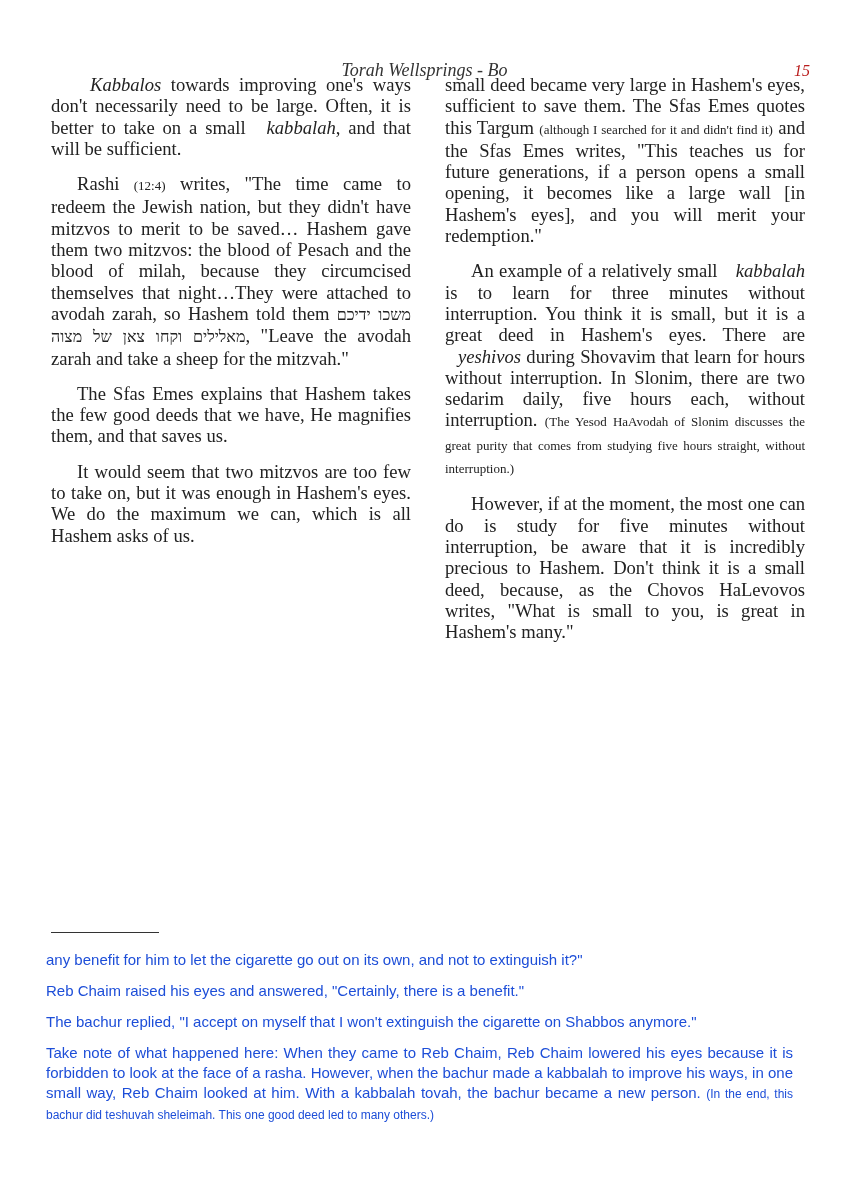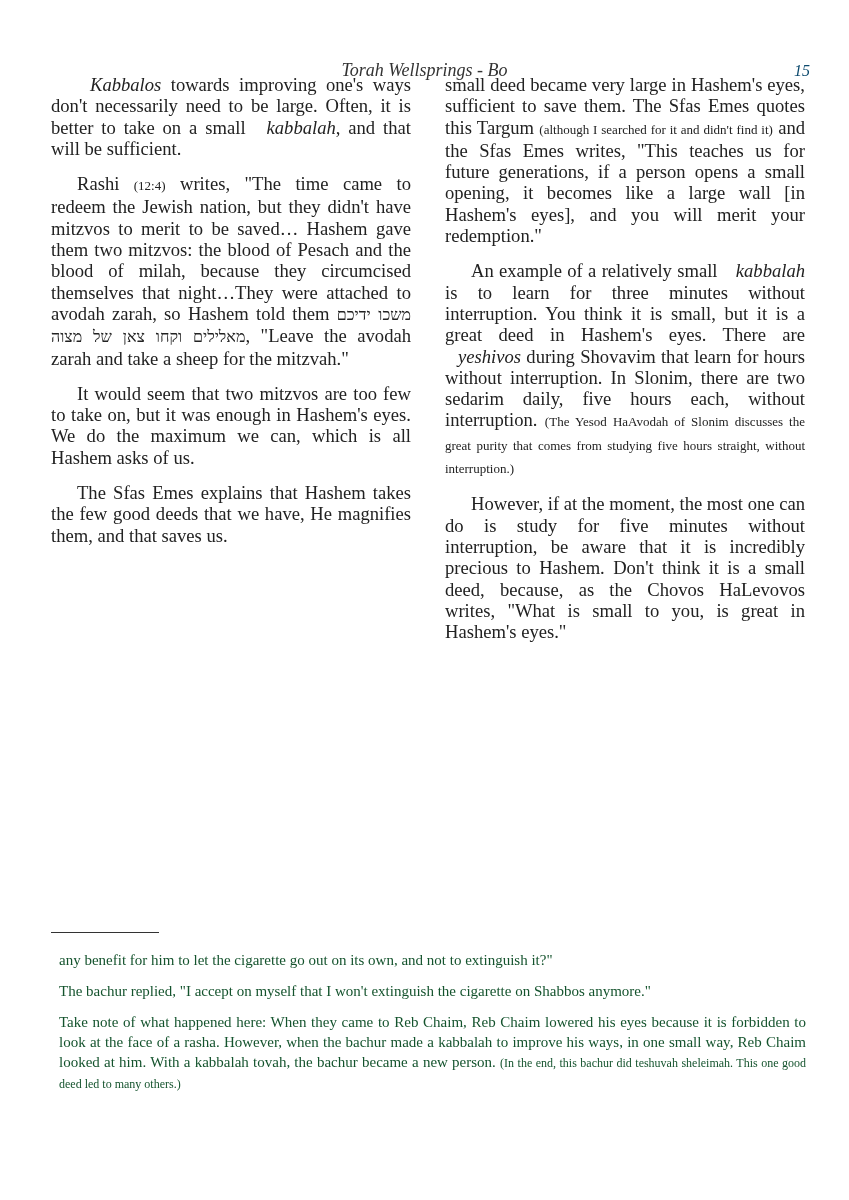--- a/index.html
+++ b/index.html
@@ -10,65 +10,66 @@
     }
     .header {
       position: absolute; top: 32px; left: 0; width: 849px; height: 26px; margin-top: 28px;
     }
     .running-title {
       position: absolute; left: 0; width: 849px; top: 0; text-align: center;
       font-style: italic; font-size: 18px; color: #333;
     }
     .page-number {
       position: absolute; right: 39px; top: 2px;
-      font-style: italic; font-size: 16px; color: #0c4a6e;
+      font-style: italic; font-size: 16px; color: #b91c1c;
     }
     .col {
       position: absolute; top: 74px; width: 360px;
       font-size: 18.6px; line-height: 21.3px; text-align: justify;
     }
     .col-left { left: 51px; }
     .col-right { left: 445px; }
     .col p { margin: 0 0 14px 0; text-indent: 26px; }
     .col p.cont { text-indent: 0; }
     .small { font-size: 13px; margin-top: 47px; }
     .heb { font-family: "DejaVu Serif", serif; font-size: 16px; }
     .it { font-style: italic; margin-left: 13px; }
     .fn-rule {
       position: absolute; left: 51px; top: 932px; width: 108px; height: 0;
       border-top: 1.3px solid #333;
     }
     .footnotes {
-      position: absolute; left: 59px; top: 950px; width: 747px;
-      font-family: Liberation Serif, serif; font-size: 15px; line-height: 20px;
-      text-align: justify; color: #14532d;
+      position: absolute; left: 46px; top: 950px; width: 747px;
+      font-family: Liberation Sans, sans-serif; font-size: 15px; line-height: 20px;
+      text-align: justify; color: #1d4ed8;
     }
     .footnotes p { margin: 0 0 11px 0; }
     .footnotes .small { font-size: 12px; }
   </style>
 </head>
 <body>
 
 <div class="header">
   <div class="running-title">Torah Wellsprings - Bo</div>
   <div class="page-number">15</div>
 </div>
 
 <div class="col col-left">
   <p><span class="it">Kabbalos</span><span> towards improving one's ways don't necessarily need to be large. Often, it is better to take on a small </span><span class="it">kabbalah</span><span>, and that will be sufficient.</span></p>
   <p><span>Rashi </span><span class="small">(12:4)</span><span> writes, "The time came to redeem the Jewish nation, but they didn't have mitzvos to merit to be saved… Hashem gave them two mitzvos: the blood of Pesach and the blood of milah, because they circumcised themselves that night…They were attached to avodah zarah, so Hashem told them </span><span class="heb" dir="rtl">משכו ידיכם מאלילים וקחו צאן של מצוה</span><span>, "Leave the avodah zarah and take a sheep for the mitzvah."</span></p>
+  <p>The Sfas Emes explains that Hashem takes the few good deeds that we have, He magnifies them, and that saves us.</p>
   <p>It would seem that two mitzvos are too few to take on, but it was enough in Hashem's eyes. We do the maximum we can, which is all Hashem asks of us.</p>
-  <p>The Sfas Emes explains that Hashem takes the few good deeds that we have, He magnifies them, and that saves us.</p>
 </div>
 
 <div class="col col-right">
   <p class="cont"><span>small deed became very large in Hashem's eyes, sufficient to save them. The Sfas Emes quotes this Targum </span><span class="small">(although I searched for it and didn't find it)</span><span> and the Sfas Emes writes, "This teaches us for future generations, if a person opens a small opening, it becomes like a large wall [in Hashem's eyes], and you will merit your redemption."</span></p>
   <p><span>An example of a relatively small </span><span class="it">kabbalah</span><span> is to learn for three minutes without interruption. You think it is small, but it is a great deed in Hashem's eyes. There are </span><span class="it">yeshivos</span><span> during Shovavim that learn for hours without interruption. In Slonim, there are two sedarim daily, five hours each, without interruption. </span><span class="small">(The Yesod HaAvodah of Slonim discusses the great purity that comes from studying five hours straight, without interruption.)</span></p>
-  <p>However, if at the moment, the most one can do is study for five minutes without interruption, be aware that it is incredibly precious to Hashem. Don't think it is a small deed, because, as the Chovos HaLevovos writes, "What is small to you, is great in Hashem's eyes."</p>
+  <p>However, if at the moment, the most one can do is study for five minutes without interruption, be aware that it is incredibly precious to Hashem. Don't think it is a small deed, because, as the Chovos HaLevovos writes, "What is small to you, is great in Hashem's many."</p>
 </div>
 
 <div class="fn-rule"></div>
 
 <div class="footnotes">
   <p>any benefit for him to let the cigarette go out on its own, and not to extinguish it?"</p>
+  <p>Reb Chaim raised his eyes and answered, "Certainly, there is a benefit."</p>
   <p>The bachur replied, "I accept on myself that I won't extinguish the cigarette on Shabbos anymore."</p>
   <p><span>Take note of what happened here: When they came to Reb Chaim, Reb Chaim lowered his eyes because it is forbidden to look at the face of a rasha. However, when the bachur made a kabbalah to improve his ways, in one small way, Reb Chaim looked at him. With a kabbalah tovah, the bachur became a new person. </span><span class="small">(In the end, this bachur did teshuvah sheleimah. This one good deed led to many others.)</span></p>
 </div>
 
 </body></html>

